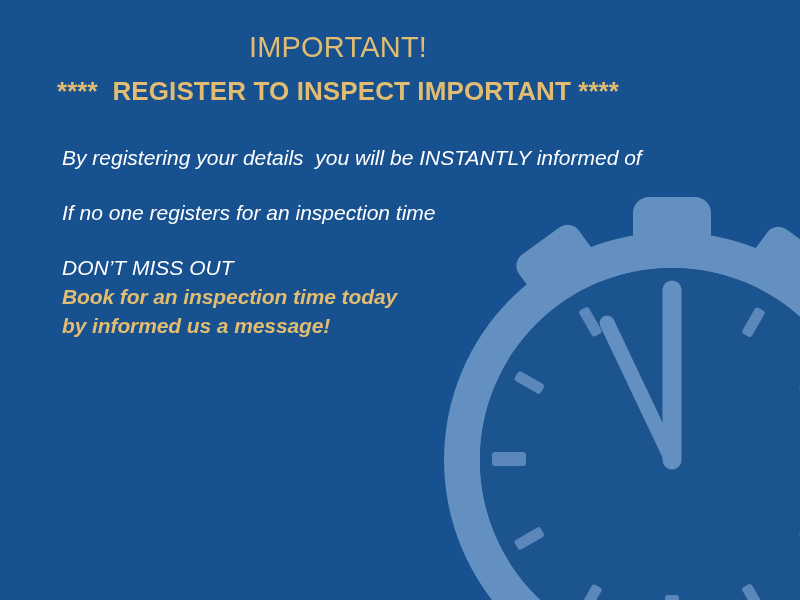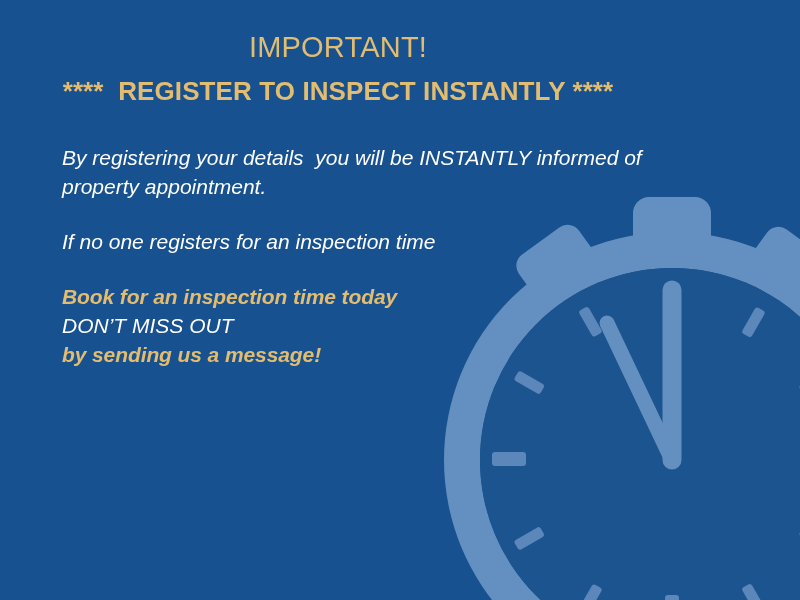--- a/index.html
+++ b/index.html
@@ -155,35 +155,34 @@
         <line x1="672" y1="460" x2="672" y2="290" stroke-width="19"></line>
         <line x1="672" y1="460" x2="607" y2="323" stroke-width="15"></line>
       </g>
     </g>
   </svg>
 
   <div id="content">
 
     <div class="headline-block">
       <div class="headline-1">IMPORTANT!</div>
-      <div class="headline-2">****  REGISTER TO INSPECT INSTANTLY ****</div>
+      <div class="headline-2">****  REGISTER TO INSPECT IMPORTANT ****</div>
     </div>
 
     <div class="body-block">
 
       <div class="para">
         <div class="line">By registering your details  you will be INSTANTLY informed of</div>
-        <div class="line">property appointment.</div>
       </div>
 
       <div class="para p2">
         <div class="line">If no one registers for an inspection time</div>
       </div>
 
       <div class="para p3">
+        <div class="line">DON’T MISS OUT</div>
         <div class="line gold">Book for an inspection time today</div>
-        <div class="line">DON’T MISS OUT</div>
-        <div class="line gold">by sending us a message!</div>
+        <div class="line gold">by informed us a message!</div>
       </div>
 
     </div>
   </div>
 </div>
 
 </body></html>

